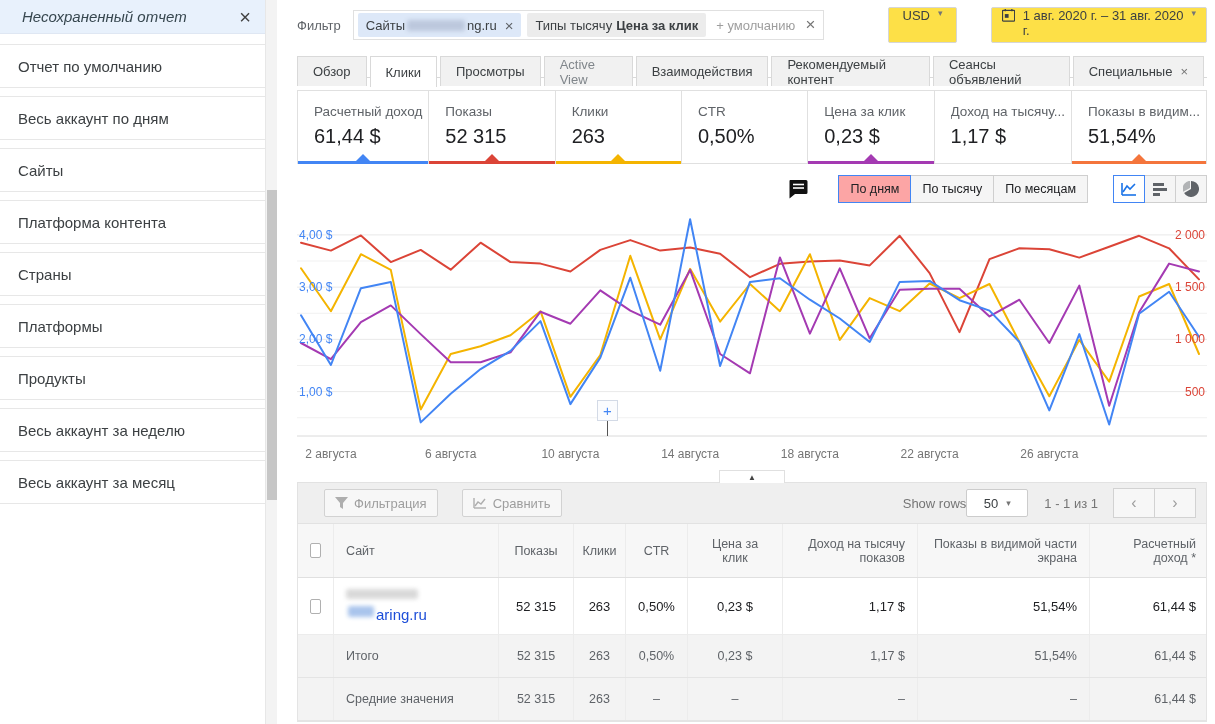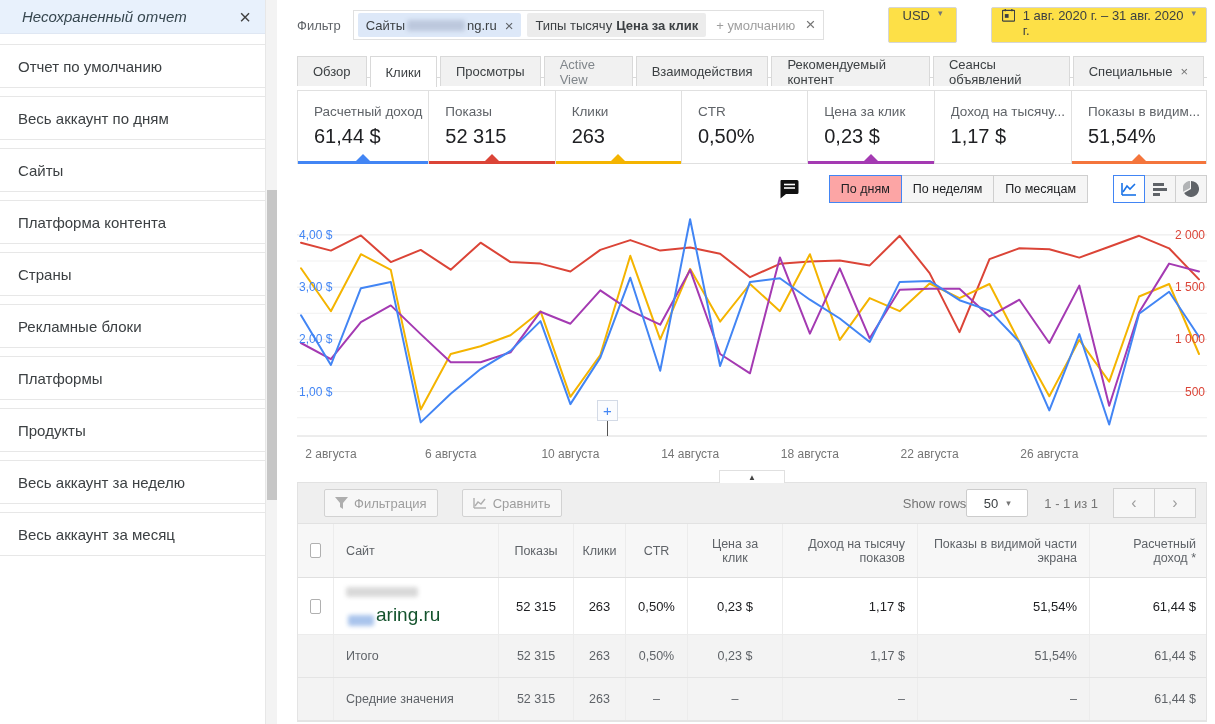--- a/index.html
+++ b/index.html
@@ -90,40 +90,39 @@
   .t-cell:last-child { border-right:none; }
   .t-data { background:#fff; min-height:57px; border-bottom:1px solid #ececec; }
   .t-data .t-cell { color:#202124; font-size:13px; }
   .t-sum { background:#f3f3f3; min-height:43px; border-bottom:1px solid #e4e4e4; }
   .t-sum .t-cell { font-size:12.5px; color:#5f6368; }
   .al-r { justify-content:flex-end; text-align:right; }
   .al-c { justify-content:center; text-align:center; }
   .checkbox { width:15px; height:15px; border:1px solid #b0b0b0; border-radius:2px; background:#fff; cursor:pointer; }
   .site-cell { flex-direction:column; align-items:flex-start; justify-content:center; }
   .site-redact { width:72px; height:10px; background:#d9d9d9; border-radius:2px; filter:blur(2px); margin-bottom:7px; }
-  .site-link { font-size:19px; color:#14532d; display:flex; align-items:flex-end; cursor:pointer; }
+  .site-link { font-size:15px; color:#1d4ed8; display:flex; align-items:flex-start; cursor:pointer; }
   .site-link .redact-inline { width:26px; background:#a9c4ec; }
 </style>
 </head>
 <body>
 
 <div class="app">
 
   <aside class="sidebar">
     <div class="sb-header">
       <span class="sb-title">Несохраненный отчет</span>
       <span class="sb-close">×</span>
     </div>
     <div class="sb-items" id="sbItems">
         <div class="sb-item">Отчет по умолчанию</div>
         <div class="sb-item">Весь аккаунт по дням</div>
         <div class="sb-item">Сайты</div>
         <div class="sb-item">Платформа контента</div>
         <div class="sb-item">Страны</div>
-        <div class="sb-item">Рекламные блоки</div>
         <div class="sb-item">Платформы</div>
         <div class="sb-item">Продукты</div>
         <div class="sb-item">Весь аккаунт за неделю</div>
         <div class="sb-item">Весь аккаунт за месяц</div>
       </div>
     <div class="sb-scrollbar">
       <div class="sb-thumb"></div>
     </div>
   </aside>
 
@@ -235,21 +234,21 @@
     <div class="controls">
       <div class="icon-btn comment-btn">
         <svg width="22" height="22" viewBox="0 0 22 22">
             <path d="M3 2 h16 a1.5 1.5 0 0 1 1.5 1.5 v11 a1.5 1.5 0 0 1 -1.5 1.5 H8 l-5.5 4.5 v-17 A1.5 1.5 0 0 1 3 2 z" fill="#111"></path>
             <line x1="6" y1="6.5" x2="17" y2="6.5" stroke="#fff" stroke-width="1.6"></line>
             <line x1="6" y1="10" x2="17" y2="10" stroke="#fff" stroke-width="1.6"></line>
           </svg>
       </div>
       <div class="seg-group" id="segGroup">
           <div class="seg active">По дням</div>
-          <div class="seg">По неделям</div>
+          <div class="seg">По тысячу</div>
           <div class="seg">По месяцам</div>
         </div>
       <div class="type-group" id="typeGroup">
           <div class="type-btn active">
             <svg width="18" height="16" viewBox="0 0 18 16">
               <polyline points="2,14 2,2" stroke="#1a73e8" stroke-width="1.6" fill="none"></polyline>
               <polyline points="2,14 16,14" stroke="#1a73e8" stroke-width="1.6" fill="none"></polyline>
               <polyline points="3,11 7,5 10,8 15,3" stroke="#1a73e8" stroke-width="1.6" fill="none"></polyline>
             </svg>
           </div>

